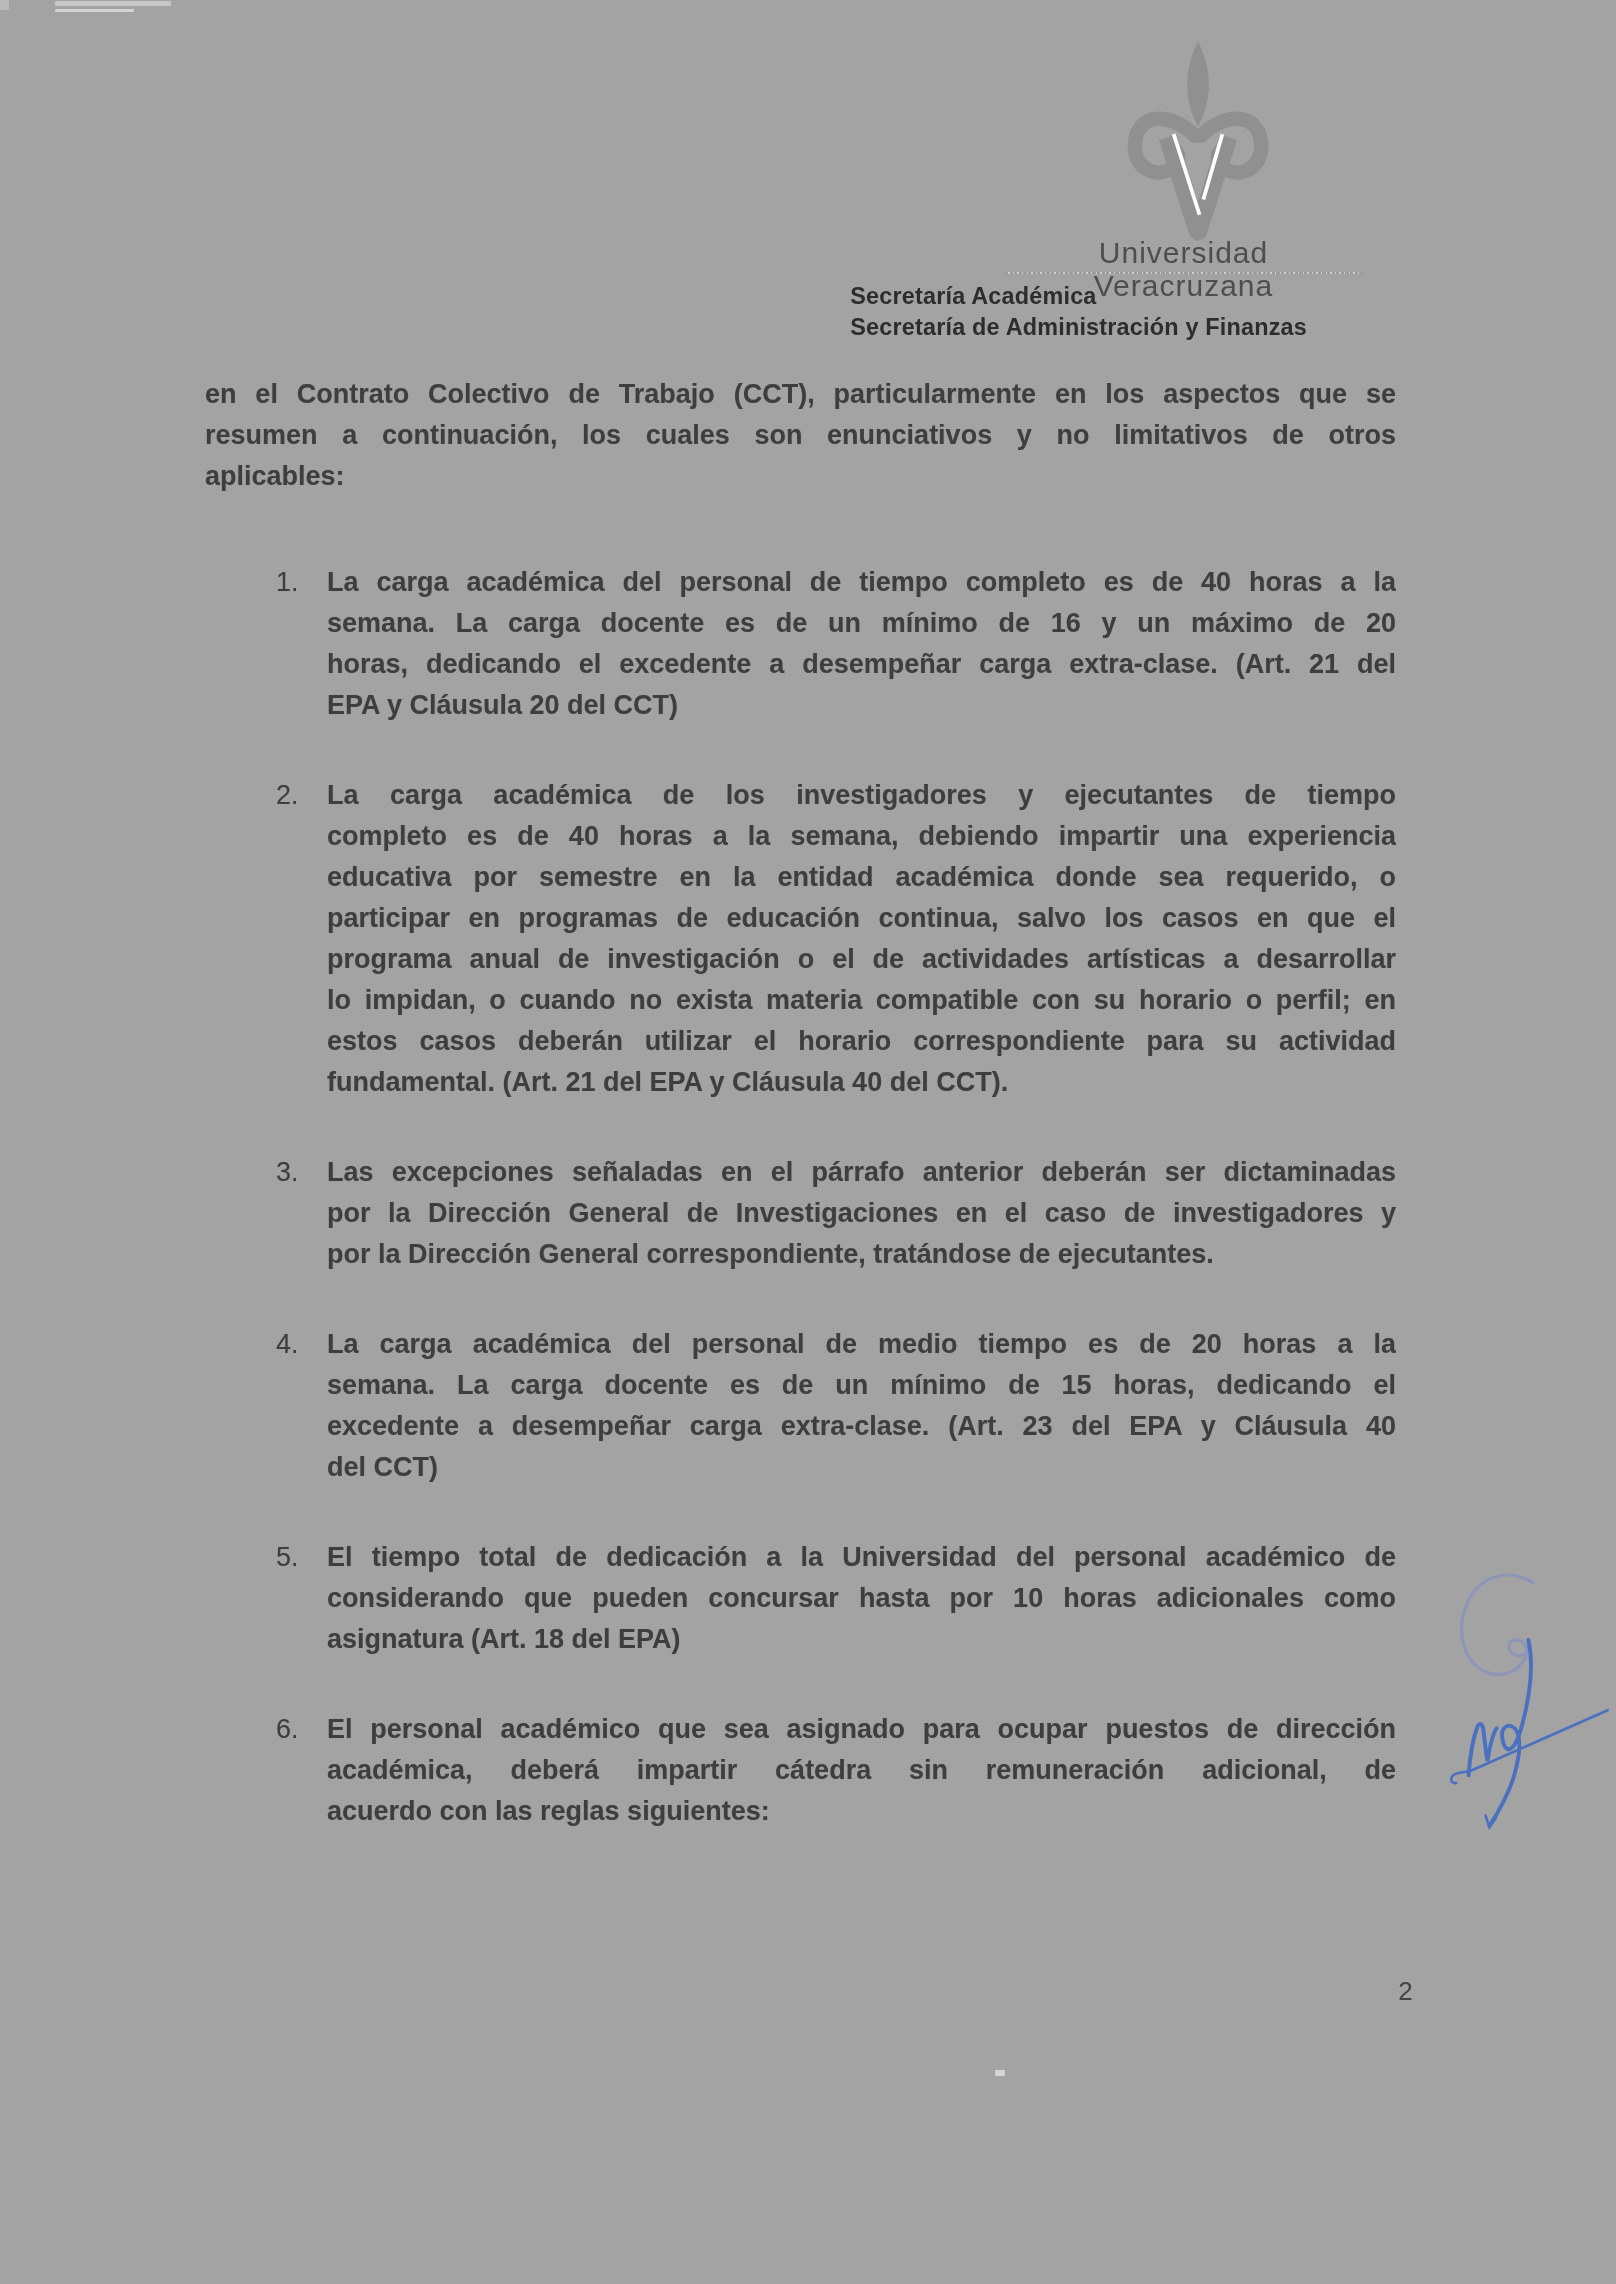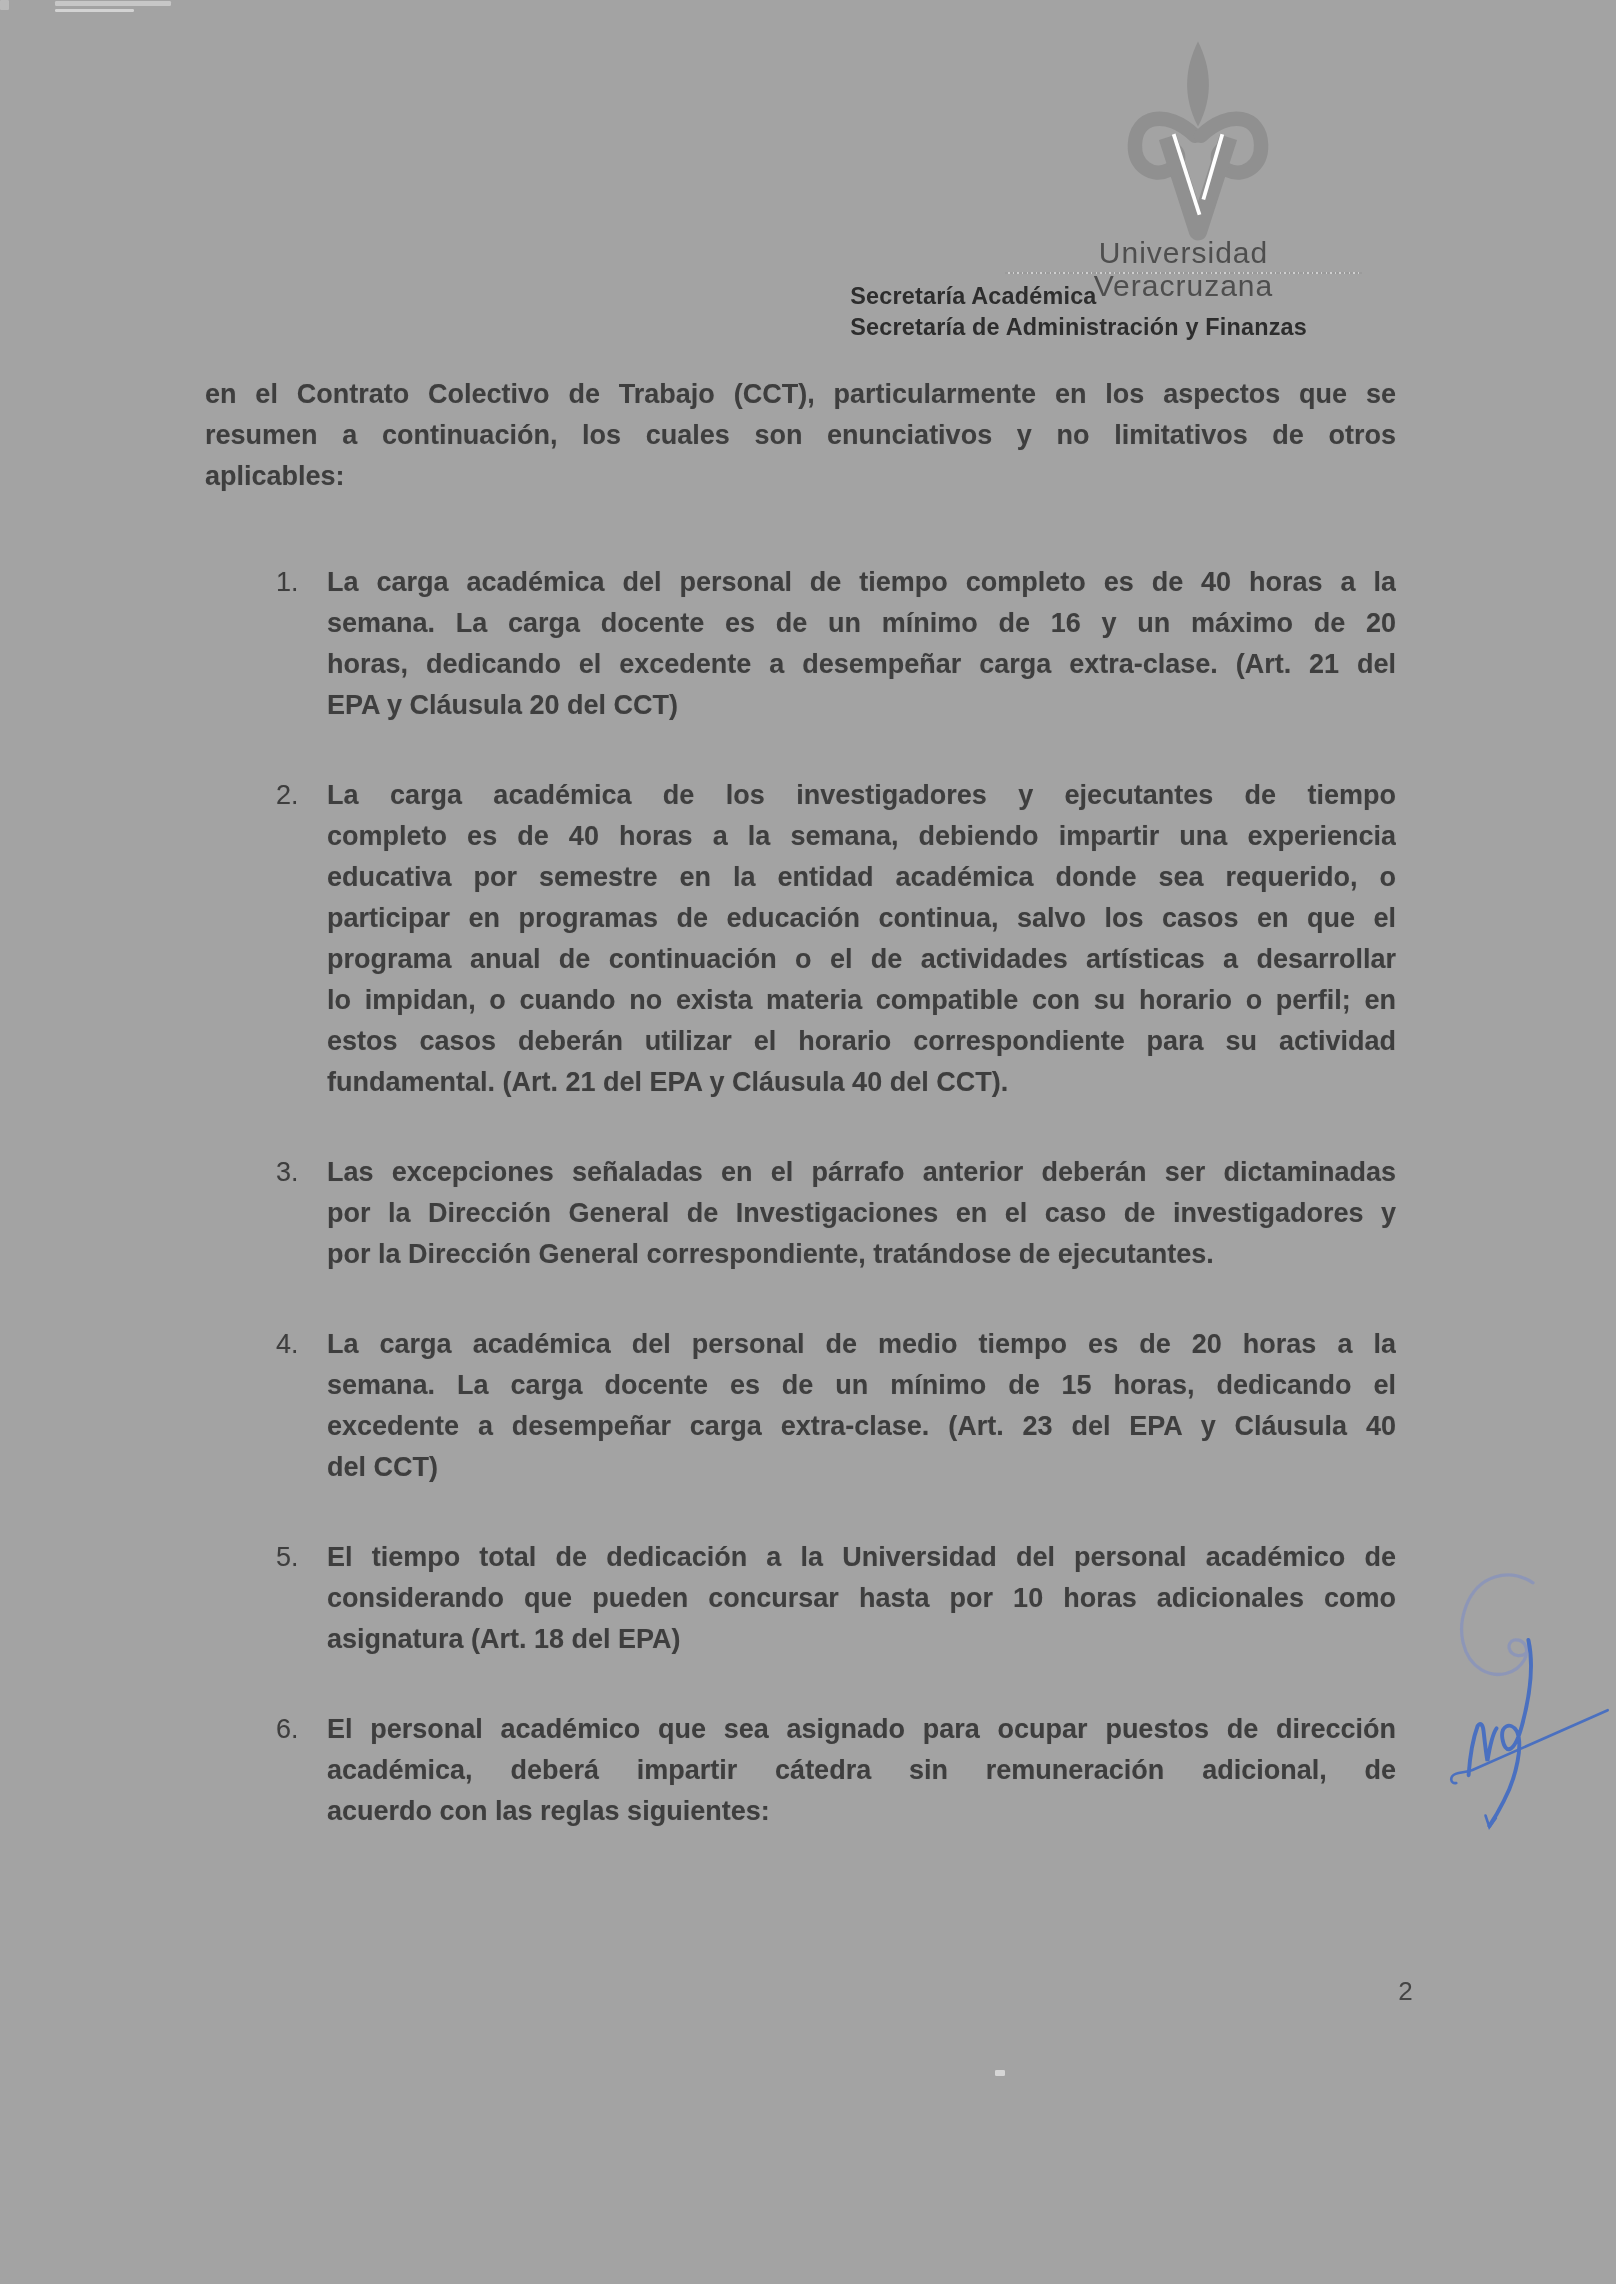--- a/index.html
+++ b/index.html
@@ -107,21 +107,21 @@
           <div class="line">semana. La carga docente es de un mínimo de 16 y un máximo de 20</div>
           <div class="line">horas, dedicando el excedente a desempeñar carga extra-clase. (Art. 21 del</div>
           <div class="line last">EPA y Cláusula 20 del CCT)</div>
         </div>
         <div class="item">
           <span class="item-number">2.</span>
           <div class="line">La carga académica de los investigadores y ejecutantes de tiempo</div>
           <div class="line">completo es de 40 horas a la semana, debiendo impartir una experiencia</div>
           <div class="line">educativa por semestre en la entidad académica donde sea requerido, o</div>
           <div class="line">participar en programas de educación continua, salvo los casos en que el</div>
-          <div class="line">programa anual de continuación o el de actividades artísticas a desarrollar</div>
+          <div class="line">programa anual de investigación o el de actividades artísticas a desarrollar</div>
           <div class="line">lo impidan, o cuando no exista materia compatible con su horario o perfil; en</div>
           <div class="line">estos casos deberán utilizar el horario correspondiente para su actividad</div>
           <div class="line last">fundamental. (Art. 21 del EPA y Cláusula 40 del CCT).</div>
         </div>
         <div class="item">
           <span class="item-number">3.</span>
           <div class="line">Las excepciones señaladas en el párrafo anterior deberán ser dictaminadas</div>
           <div class="line">por la Dirección General de Investigaciones en el caso de investigadores y</div>
           <div class="line last">por la Dirección General correspondiente, tratándose de ejecutantes.</div>
         </div>

